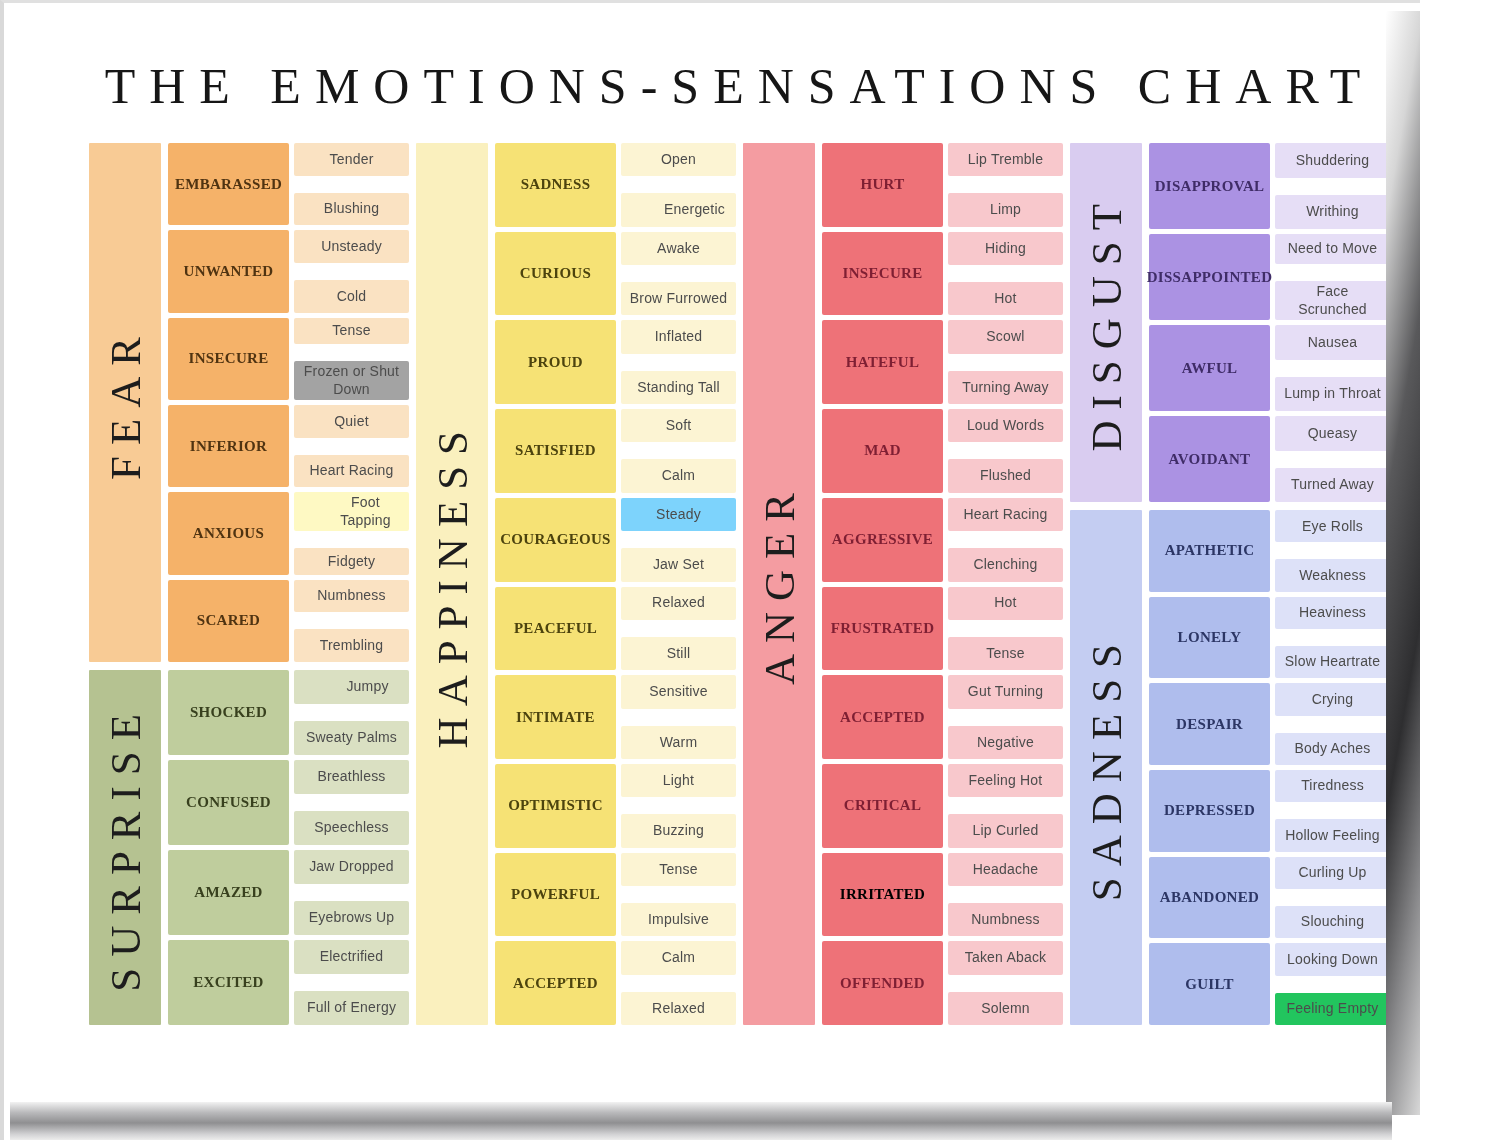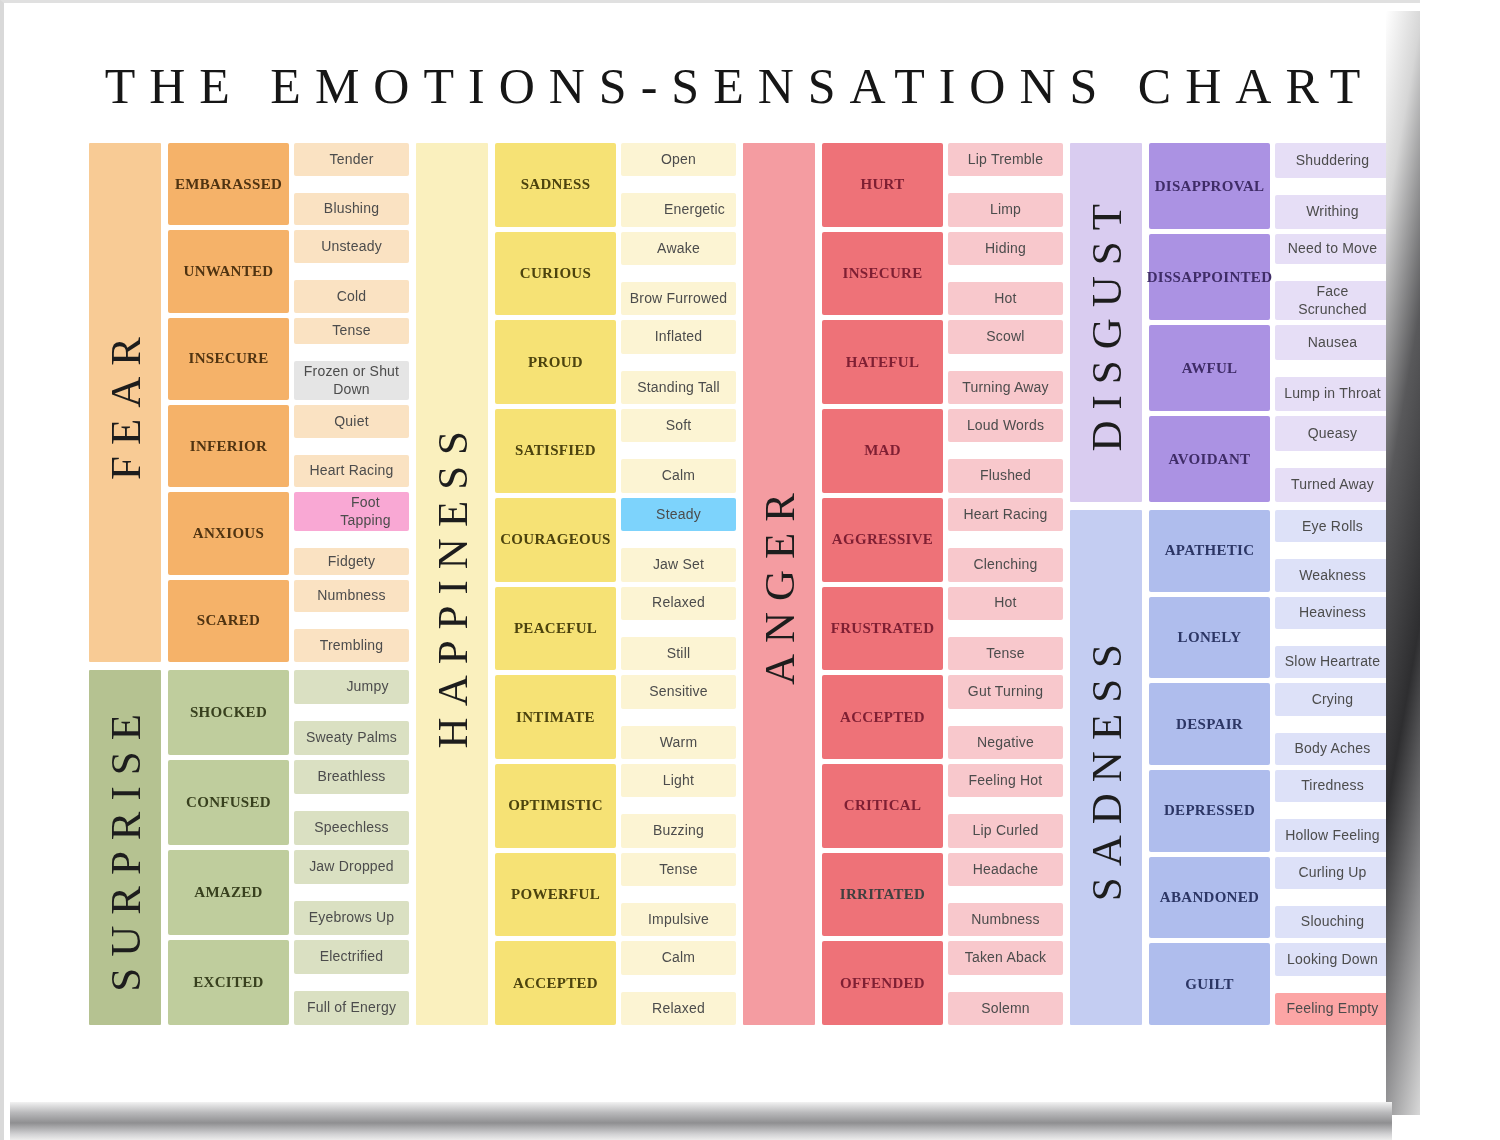--- a/index.html
+++ b/index.html
@@ -73,34 +73,34 @@
             <div class="emotion-box" style="background: rgb(245, 178, 105); color: rgb(79, 51, 17);">UNWANTED</div>
             <div class="sensation-stack">
               <div class="sensation-box" style="background: rgb(250, 226, 194);">Unsteady</div>
               <div class="sensation-box" style="background: rgb(250, 226, 194);">Cold</div>
             </div>
           </div>
           <div class="row">
             <div class="emotion-box" style="background: rgb(245, 178, 105); color: rgb(79, 51, 17);">INSECURE</div>
             <div class="sensation-stack">
               <div class="sensation-box" style="background: rgb(250, 226, 194);">Tense</div>
-              <div class="sensation-box" style="background: #e5e5e5;">Frozen or Shut Down</div>
+              <div class="sensation-box" style="background: #a3a3a3;">Frozen or Shut Down</div>
             </div>
           </div>
           <div class="row">
             <div class="emotion-box" style="background: rgb(245, 178, 105); color: rgb(79, 51, 17);">INFERIOR</div>
             <div class="sensation-stack">
               <div class="sensation-box" style="background: rgb(250, 226, 194);">Quiet</div>
               <div class="sensation-box" style="background: rgb(250, 226, 194);">Heart Racing</div>
             </div>
           </div>
           <div class="row">
             <div class="emotion-box" style="background: rgb(245, 178, 105); color: rgb(79, 51, 17);">ANXIOUS</div>
             <div class="sensation-stack">
-              <div class="sensation-box" style="background: #f9a8d4; padding-left: 36px;">Foot Tapping</div>
+              <div class="sensation-box" style="background: #fef9c3; padding-left: 36px;">Foot Tapping</div>
               <div class="sensation-box" style="background: rgb(250, 226, 194);">Fidgety</div>
             </div>
           </div>
           <div class="row">
             <div class="emotion-box" style="background: rgb(245, 178, 105); color: rgb(79, 51, 17);">SCARED</div>
             <div class="sensation-stack">
               <div class="sensation-box" style="background: rgb(250, 226, 194);">Numbness</div>
               <div class="sensation-box" style="background: rgb(250, 226, 194);">Trembling</div>
             </div>
           </div>
@@ -277,21 +277,21 @@
             </div>
           </div>
           <div class="row">
             <div class="emotion-box" style="background: rgb(238, 114, 120); color: rgb(126, 31, 51);">CRITICAL</div>
             <div class="sensation-stack">
               <div class="sensation-box" style="background: rgb(248, 200, 204);">Feeling Hot</div>
               <div class="sensation-box" style="background: rgb(248, 200, 204);">Lip Curled</div>
             </div>
           </div>
           <div class="row">
-            <div class="emotion-box" style="background: rgb(238, 114, 120); color: #404040;">IRRITATED</div>
+            <div class="emotion-box" style="background: rgb(238, 114, 120); color: #000000;">IRRITATED</div>
             <div class="sensation-stack">
               <div class="sensation-box" style="background: rgb(248, 200, 204);">Headache</div>
               <div class="sensation-box" style="background: rgb(248, 200, 204);">Numbness</div>
             </div>
           </div>
           <div class="row">
             <div class="emotion-box" style="background: rgb(238, 114, 120); color: rgb(126, 31, 51);">OFFENDED</div>
             <div class="sensation-stack">
               <div class="sensation-box" style="background: rgb(248, 200, 204);">Taken Aback</div>
               <div class="sensation-box" style="background: rgb(248, 200, 204);">Solemn</div>
@@ -373,21 +373,21 @@
             <div class="emotion-box" style="background: rgb(175, 189, 237); color: rgb(44, 54, 101);">ABANDONED</div>
             <div class="sensation-stack">
               <div class="sensation-box" style="background: rgb(221, 225, 248);">Curling Up</div>
               <div class="sensation-box" style="background: rgb(221, 225, 248);">Slouching</div>
             </div>
           </div>
           <div class="row">
             <div class="emotion-box" style="background: rgb(175, 189, 237); color: rgb(44, 54, 101);">GUILT</div>
             <div class="sensation-stack">
               <div class="sensation-box" style="background: rgb(221, 225, 248);">Looking Down</div>
-              <div class="sensation-box" style="background: #fca5a5; text-align: center;">Feeling Empty</div>
+              <div class="sensation-box" style="background: #22c55e; text-align: center;">Feeling Empty</div>
             </div>
           </div>
         </div>
       </div>
     </div>
 
   <div class="frame-right"></div>
   <div class="frame-bottom"></div>
 </div>
 

